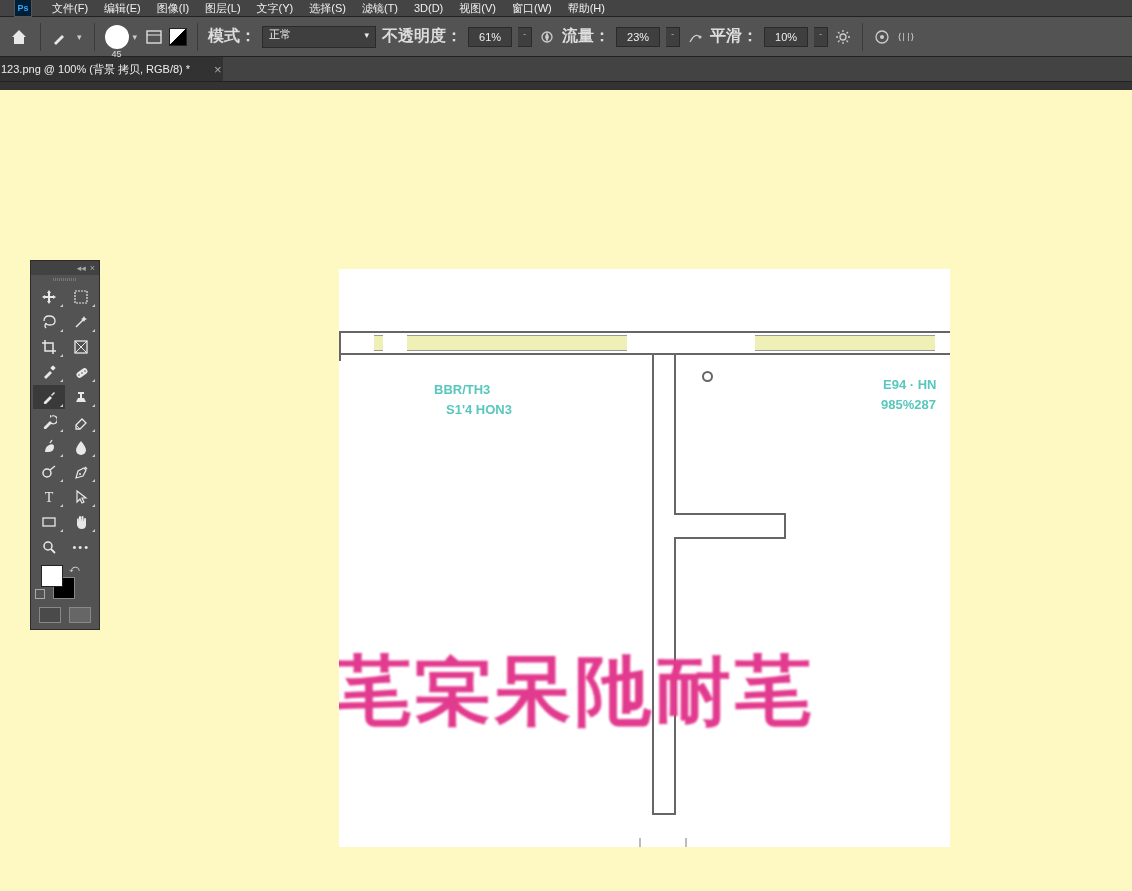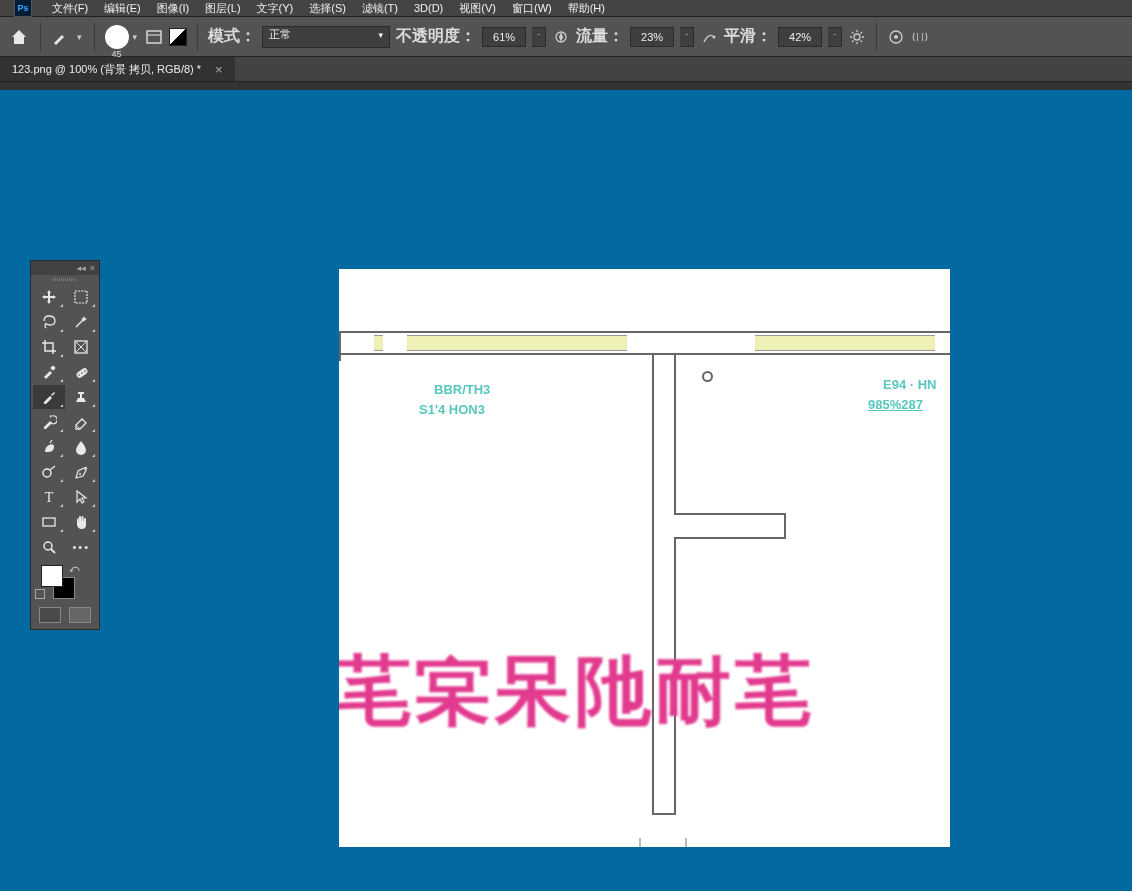--- a/index.html
+++ b/index.html
@@ -97,21 +97,21 @@
     .opt-select {
       background: #3f3f3f;
       border: 1px solid #2a2a2a;
       color: #eee;
       height: 22px;
       padding: 0 20px 0 6px;
       font-size: 11px;
       cursor: pointer;
       position: relative;
     }
-    .opt-select.wide { width: 128px; }
+    .opt-select.wide { width: 114px; }
     .opt-value-box {
       background: #3f3f3f;
       border: 1px solid #2a2a2a;
       color: #eee;
       height: 20px;
       width: 44px;
       text-align: center;
       font-size: 11px;
       display: flex;
       align-items: center;
@@ -148,41 +148,41 @@
     
     .tabbar {
       background: #434343;
       height: 25px;
       display: flex;
       align-items: stretch;
       border-bottom: 1px solid #222;
     }
     .doc-tab {
       background: #323232;
-      padding: 0 12px;
-      display: flex;
-      align-items: center;
-      gap: 14px;
+      padding: 0 1px;
+      display: flex;
+      align-items: center;
+      gap: 24px;
       font-size: 11px;
       color: #eee;
       cursor: pointer;
     }
     .tab-close {
       color: #aaa;
       cursor: pointer;
       font-size: 13px;
     }
     
     .canvas-area {
       position: absolute;
       top: 90px;
       left: 0;
       right: 0;
       bottom: 0;
-      background: #0369a1;
+      background: #fef9c3;
     }
     .canvas {
       position: absolute;
       left: 339px;
       top: 179px;
       width: 611px;
       height: 578px;
       background: #fff;
       overflow: hidden;
     }
@@ -383,21 +383,21 @@
   <span class="opt-label">流量：</span>
   <div class="opt-value-box">23%</div>
   <div class="opt-chev">ˇ</div>
   <div class="opt-icon">
     <svg width="16" height="16" viewBox="0 0 16 16">
         <path d="M3 13 Q8 3 13 8" fill="none" stroke="#ccc" stroke-width="1.3"></path>
         <circle cx="13" cy="8" r="1.5" fill="#ccc"></circle>
       </svg>
   </div>
   <span class="opt-label">平滑：</span>
-  <div class="opt-value-box">42%</div>
+  <div class="opt-value-box">10%</div>
   <div class="opt-chev">ˇ</div>
   <div class="opt-icon">
     <svg width="16" height="16" viewBox="0 0 16 16">
         <circle cx="8" cy="8" r="3" fill="none" stroke="#ccc" stroke-width="1.3"></circle>
         <g stroke="#ccc" stroke-width="1.3">
           <line x1="8" y1="1" x2="8" y2="3"></line>
           <line x1="8" y1="13" x2="8" y2="15"></line>
           <line x1="1" y1="8" x2="3" y2="8"></line>
           <line x1="13" y1="8" x2="15" y2="8"></line>
           <line x1="3" y1="3" x2="4.5" y2="4.5"></line>
@@ -452,23 +452,23 @@
     <div class="plan-line" style="left:445px;top:244px;width:2px;height:26px;"></div>
 
     <div class="plan-line" style="left:313px;top:544px;width:24px;height:2px;"></div>
 
     <div class="plan-line" style="left:300px;top:569px;width:2px;height:9px;background:#bbb;"></div>
     <div class="plan-line" style="left:346px;top:569px;width:2px;height:9px;background:#bbb;"></div>
 
     <div class="circle-mark" style="left:363px;top:102px;"></div>
 
     <div class="cyan-text" style="left:95px;top:113px;">BBR/TH3</div>
-    <div class="cyan-text" style="left:80px;top:133px;">S1'4 HON3</div>
+    <div class="cyan-text" style="left:107px;top:133px;">S1'4 HON3</div>
     <div class="cyan-text" style="left:544px;top:108px;">E94 · HN</div>
-    <div class="cyan-text" style="left:529px;top:128px;text-decoration:underline;">985%287</div>
+    <div class="cyan-text" style="left:542px;top:128px;">985%287</div>
 
     <div class="pink-text" style="left:-4px;top:372px;">芼宲呆阤耐芼</div>
   </div>
 </div>
 
 <div class="tools-panel">
   <div class="tools-header">
     <span>◂◂</span>
     <span>×</span>
   </div>

